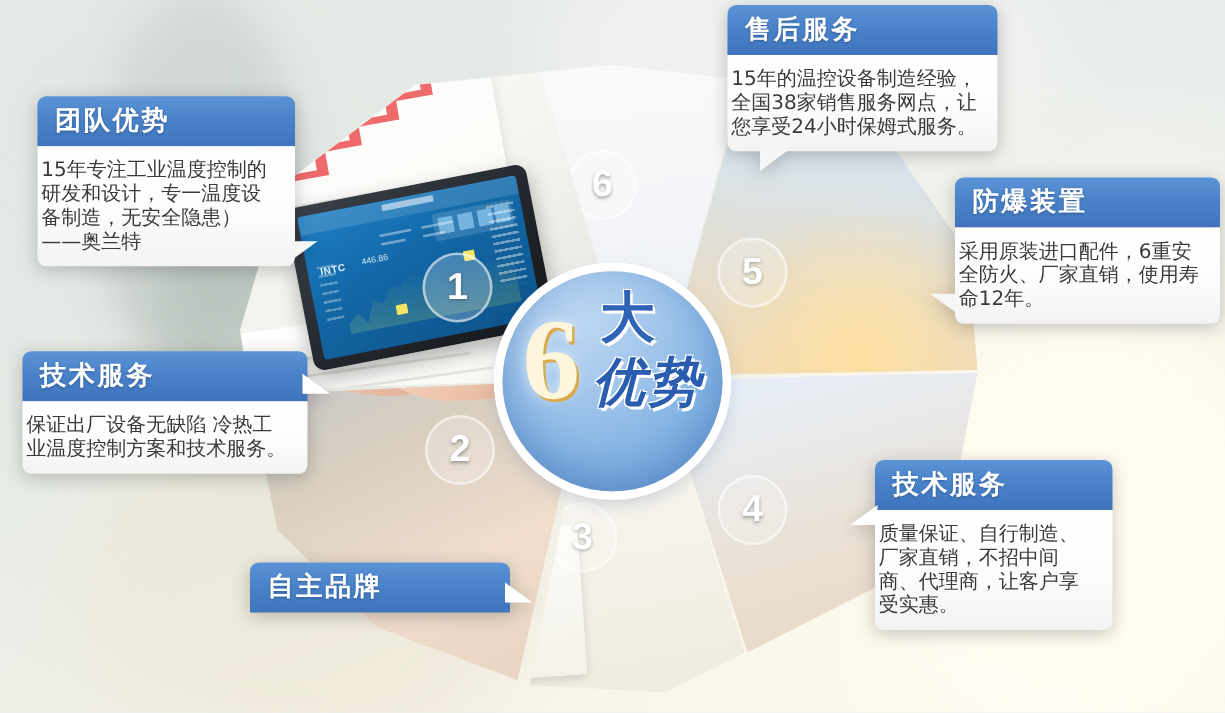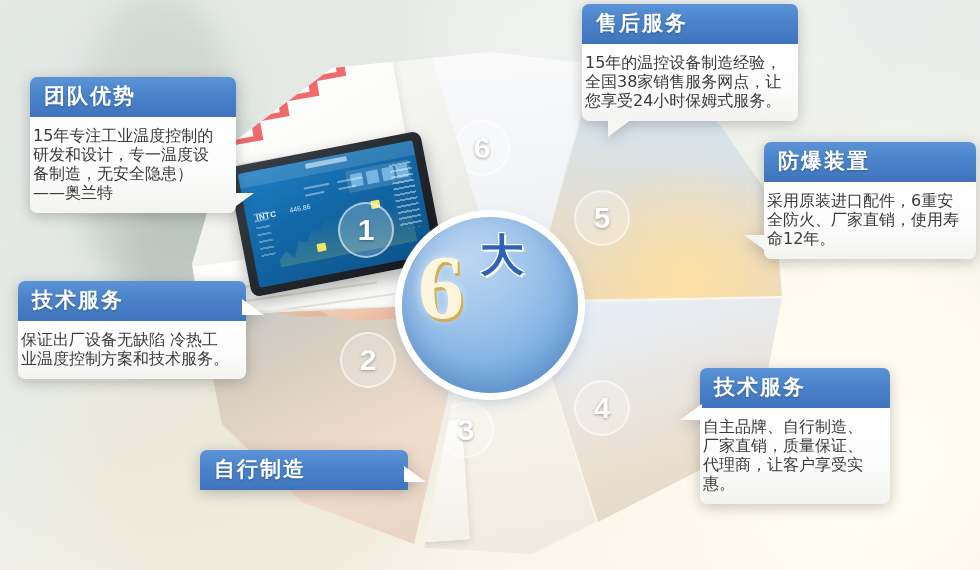--- a/index.html
+++ b/index.html
@@ -444,20 +444,21 @@
         <div class="sh-shadow"></div>
         <div class="sh-collar"></div>
       </div>
       <div class="num" style="left:262px;top:68px;">6</div>
     </div>
 
     <div id="center" style="left:210px;top:165px;">
       <div class="inner">
         <span class="c-six">6</span>
         <span class="c-da">大</span>
+        <span class="c-ys">优势</span>
       </div>
     </div>
   </div>
 
   <div class="card c-team">
     <div class="hd">团队优势</div>
     <div class="bd">15年专注工业温度控制的研发和设计，专一温度设备制造，无安全隐患）——奥兰特</div>
     <span class="tail"></span>
   </div>
 
@@ -468,26 +469,26 @@
   </div>
 
   <div class="card c-hard">
     <div class="hd">防爆装置</div>
     <div class="bd">采用原装进口配件，6重安全防火、厂家直销，使用寿命12年。</div>
     <span class="tail"></span>
   </div>
 
   <div class="card c-soft">
     <div class="hd">技术服务</div>
-    <div class="bd">自主品牌、自行制造、厂家直销，质量保证、代理商，让客户享受实惠。</div>
+    <div class="bd">质量保证、自行制造、厂家直销，不招中间商、代理商，让客户享受实惠。</div>
     <span class="tail"></span>
   </div>
 
   <div class="card c-quality">
-    <div class="hd">自行制造</div>
+    <div class="hd">自主品牌</div>
     <span class="tail"></span>
   </div>
 
   <div class="card c-tech">
     <div class="hd">技术服务</div>
     <div class="bd">保证出厂设备无缺陷  冷热工业温度控制方案和技术服务。</div>
     <span class="tail"></span>
   </div>
 
 </div>

